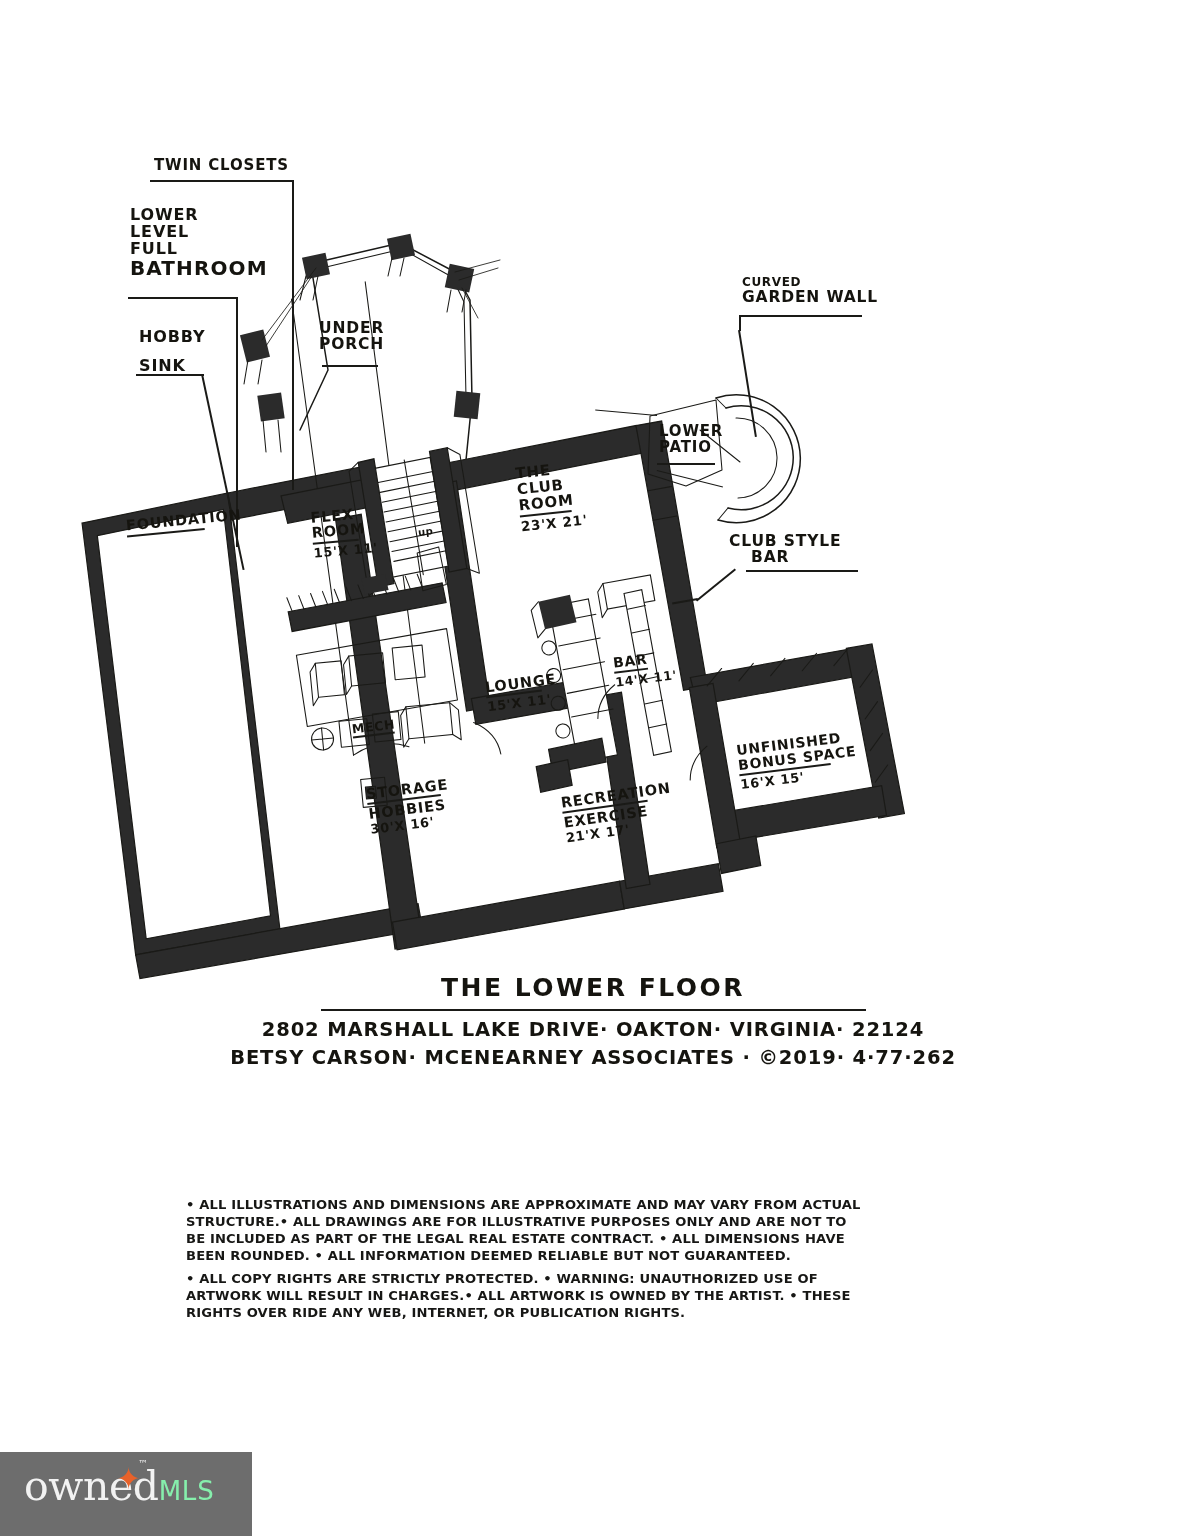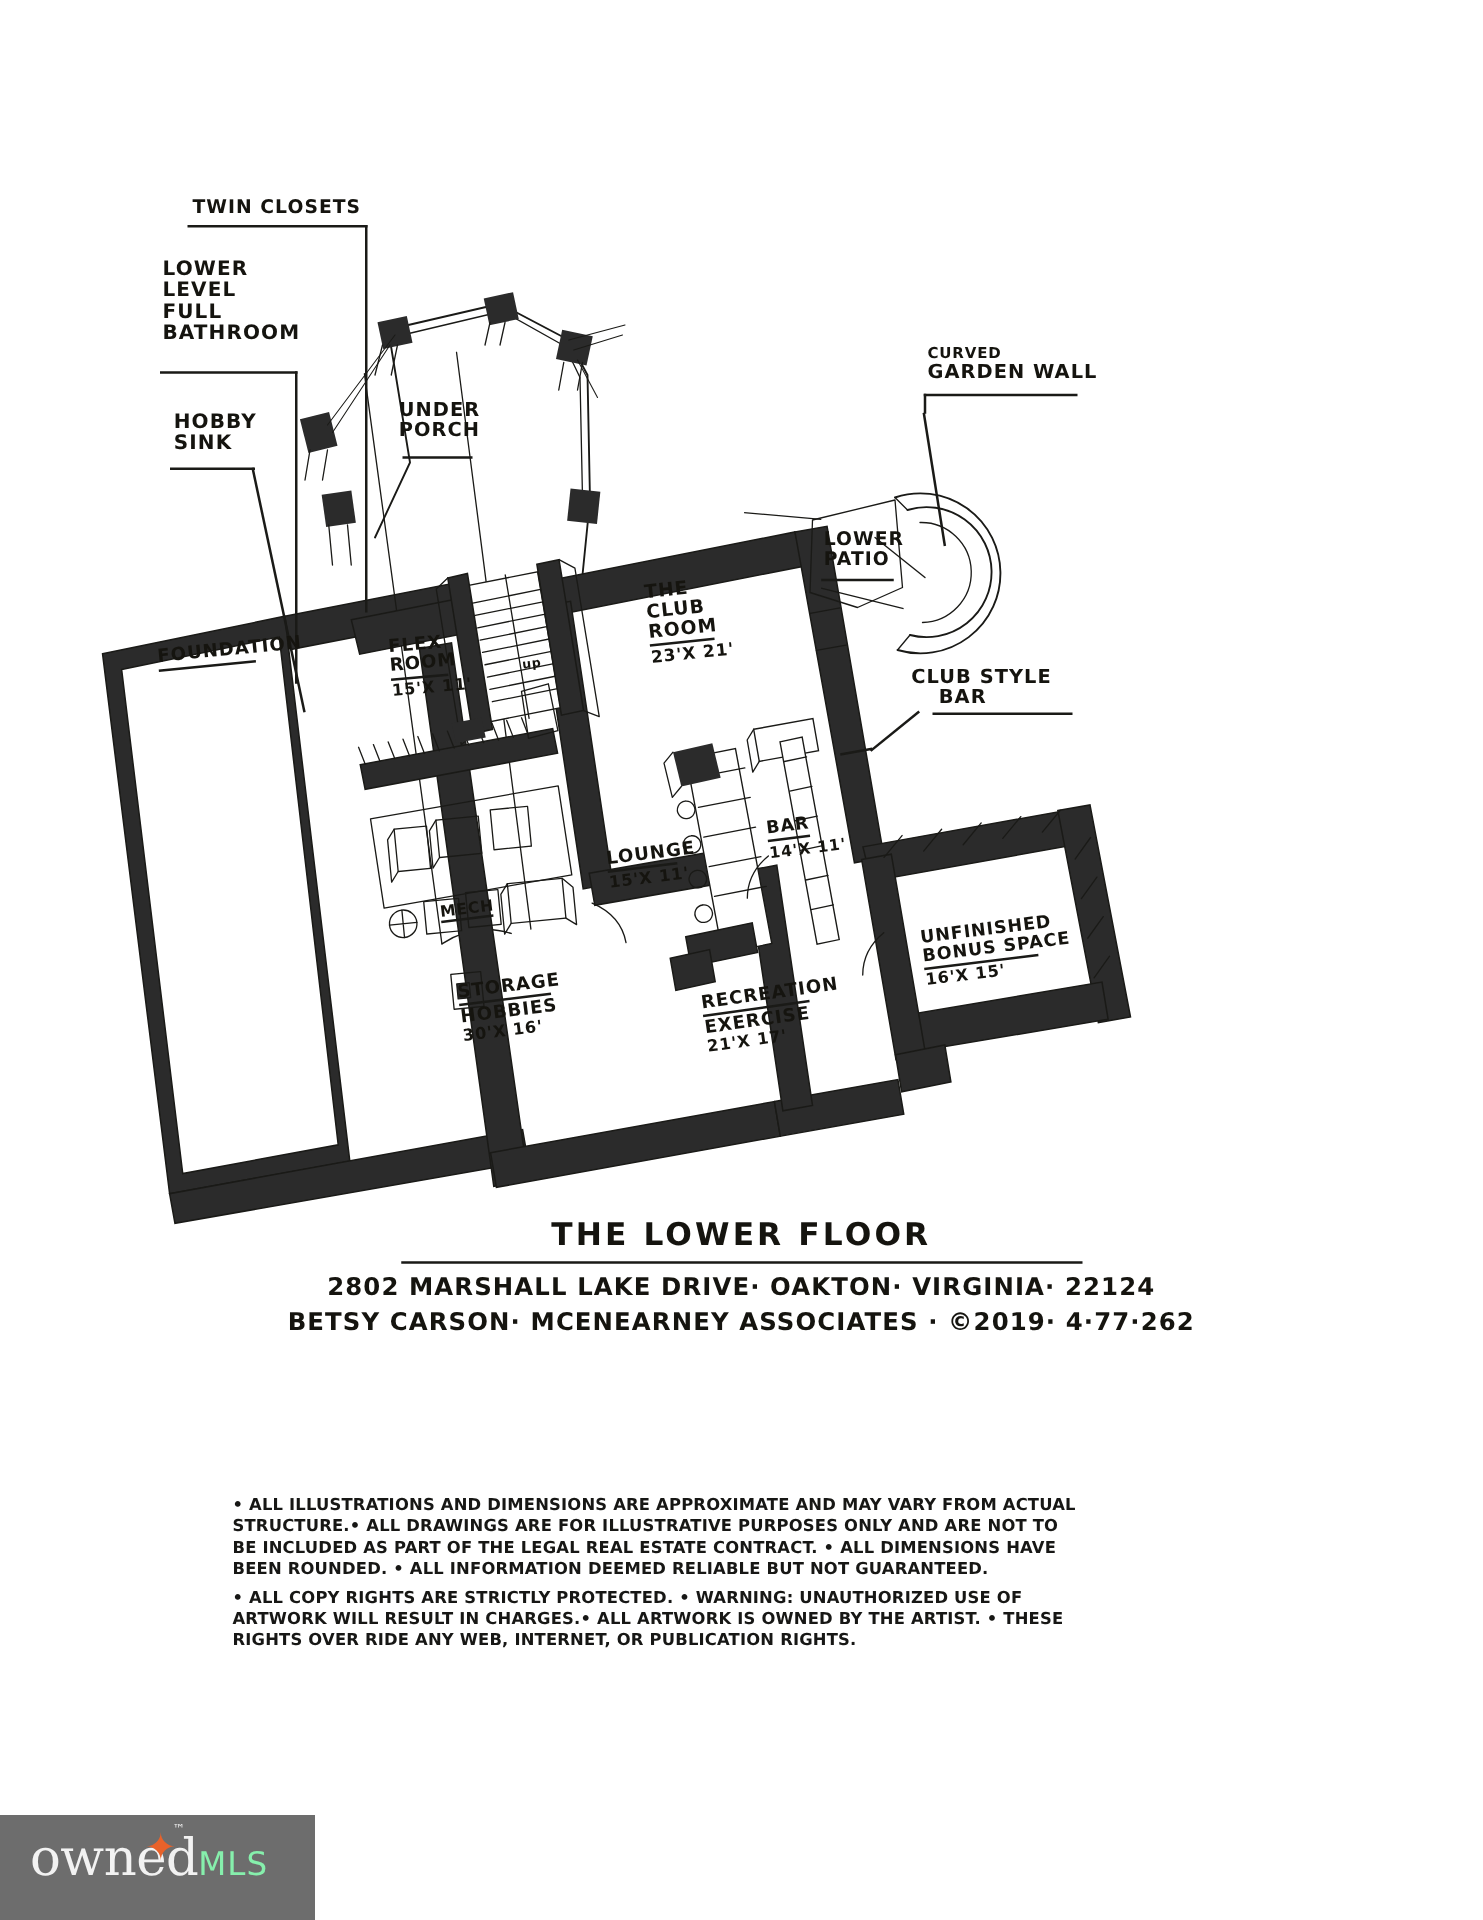--- a/index.html
+++ b/index.html
@@ -261,28 +261,28 @@
   <div class="lbl" style="left:154px;top:158px;">
     <span class="hand ln" style="font-size:15px;">Twin Closets</span>
   </div>
   <div class="rule" style="left:150px;top:180px;width:144px;"></div>
   <div class="rule-thin" style="left:292px;top:180px;width:2px;height:310px;"></div>
 
   <div class="lbl" style="left:130px;top:207px;">
     <span class="hand ln" style="font-size:16px;">Lower</span>
     <span class="hand ln" style="font-size:16px;">Level</span>
     <span class="hand ln" style="font-size:16px;">Full</span>
-    <span class="hand ln" style="font-size:16px;">Bathroom</span>
+    <span class="hand ln" style="font-size:20px;">Bathroom</span>
   </div>
   <div class="rule" style="left:128px;top:297px;width:110px;"></div>
   <div class="rule-thin" style="left:236px;top:297px;width:1.6px;height:250px;"></div>
 
   <div class="lbl" style="left:139px;top:329px;">
     <span class="hand ln" style="font-size:16px;">Hobby</span>
-    <span class="hand ln" style="font-size:16px;">Sink</span>
+    <span class="hand ln" style="font-size:16px;margin-top:12px;">Sink</span>
   </div>
   <div class="rule" style="left:136px;top:374px;width:68px;"></div>
   <div class="lead" style="left:203px;top:374px;width:200px;height:1.6px;transform:rotate(78deg);"></div>
 
   <div class="lbl" style="left:319px;top:320px;">
     <span class="hand ln" style="font-size:15.5px;">Under</span>
     <span class="hand ln" style="font-size:15.5px;">Porch</span>
   </div>
   <div class="rule" style="left:322px;top:365px;width:56px;"></div>
 

